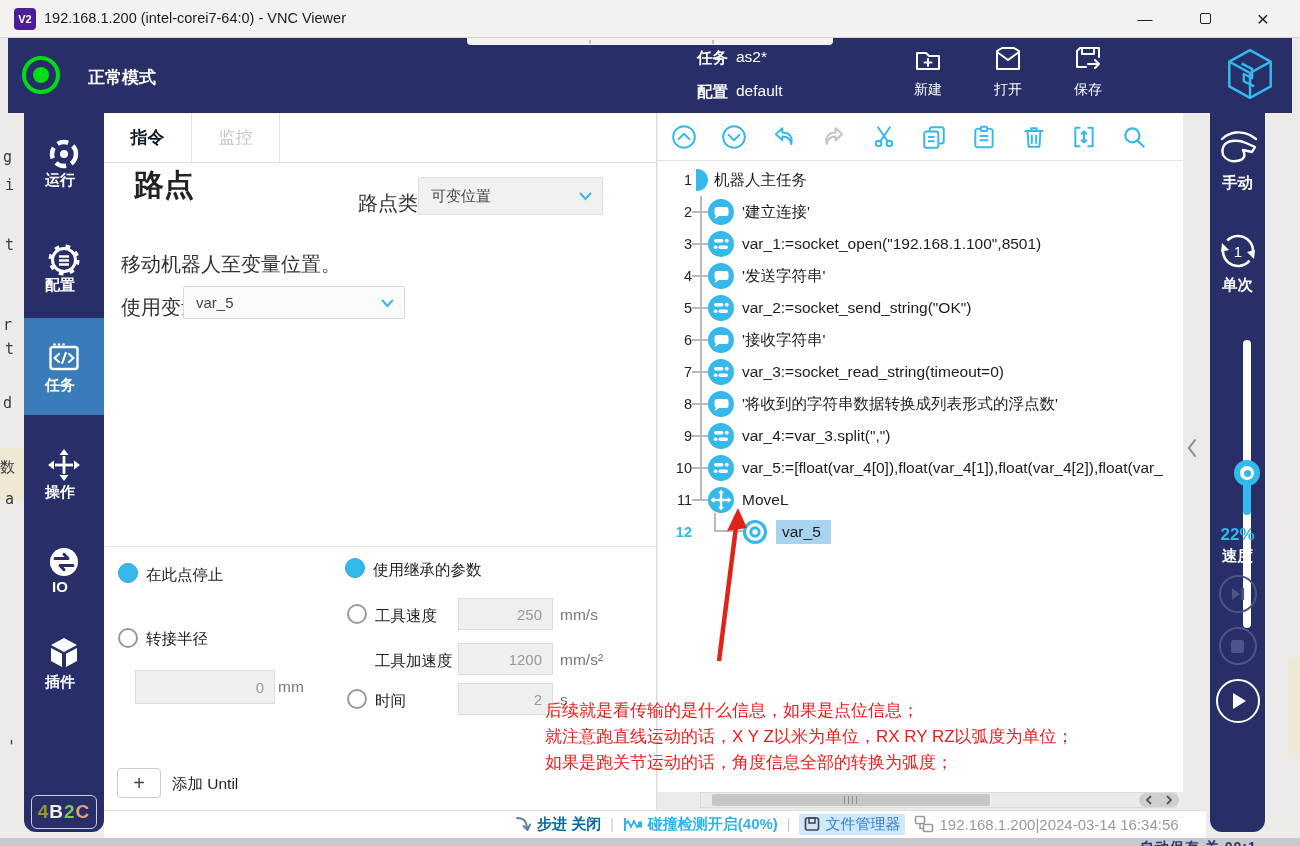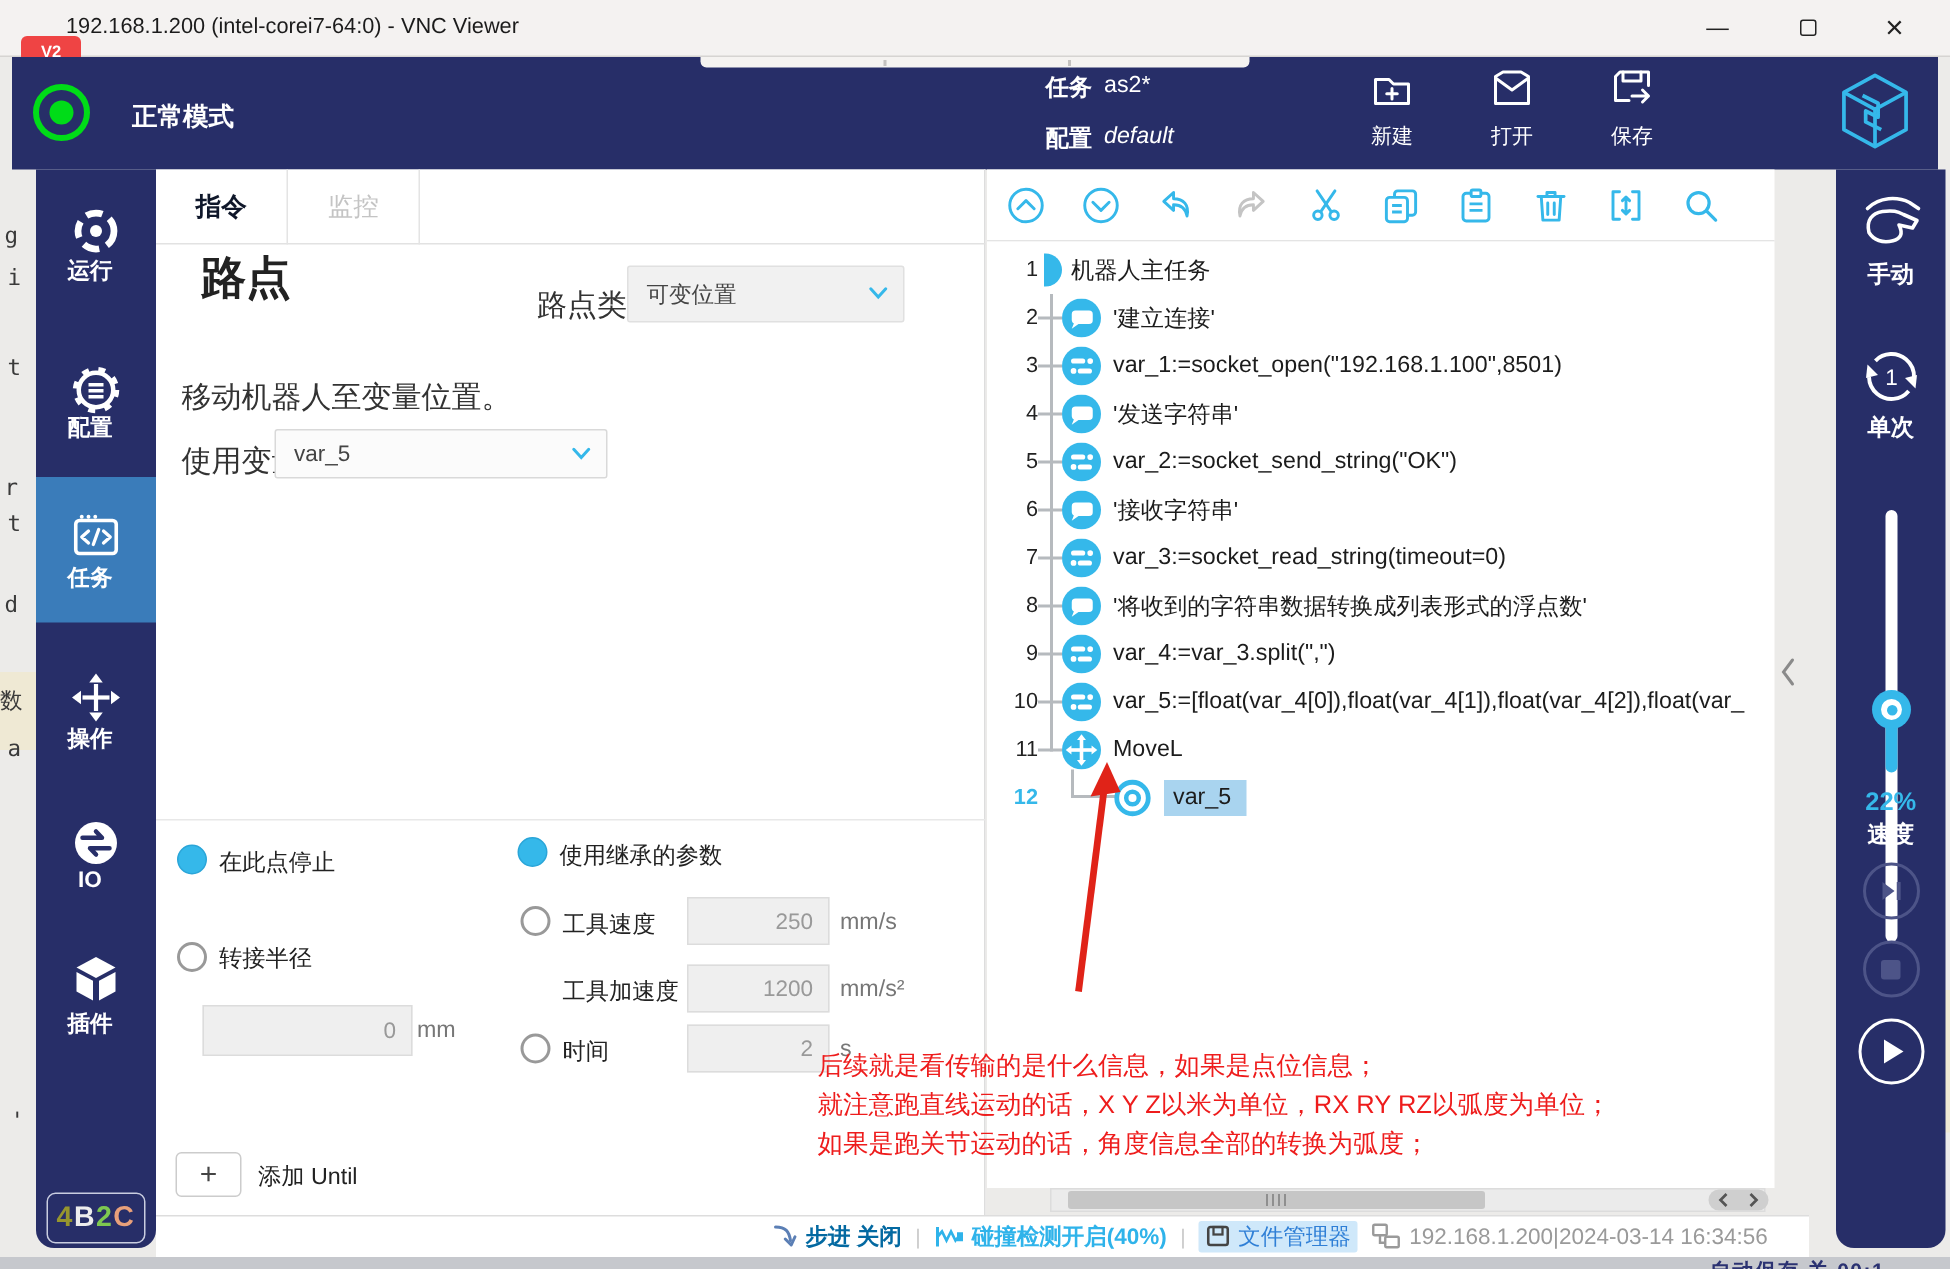--- a/index.html
+++ b/index.html
@@ -1,21 +1,21 @@
 <!DOCTYPE html>
 <html><head>
 <meta charset="utf-8">
 <style>
   * { margin:0; padding:0; box-sizing:border-box; }
   html,body { width:1300px; height:846px; }
   body { position:relative; overflow:hidden; background:#ecebe9; font-family:"Liberation Sans",sans-serif; }
   .abs { position:absolute; }
   
   .titlebar { left:0; top:0; width:1300px; height:38px; background:#f4f2f1; border-bottom:1px solid #d6d4d2; }
-  .vnc-logo { left:14px; top:24px; width:40px; height:22px; background:#ef4444; border-radius:4px; color:#fff; font-weight:bold; font-size:11px; display:flex; align-items:center; justify-content:center; }
+  .vnc-logo { left:14px; top:8px; width:22px; height:22px; background:#4c1d95; border-radius:4px; color:#fff; font-weight:bold; font-size:11px; display:flex; align-items:center; justify-content:center; }
   .win-title { left:44px; top:10px; font-size:14.5px; color:#1b1b1b; }
   .win-btn { top:0; width:46px; height:37px; display:flex; align-items:center; justify-content:center; color:#222; font-size:15px; }
   .max-glyph { width:11px; height:11px; border:1.2px solid #222; border-radius:2px; display:inline-block; }
   .close-glyph { font-size:21px; line-height:1; }
   
   .header { left:8px; top:38px; width:1284px; height:75px; background:#272e68; }
   .vnc-strip { left:467px; top:38px; width:366px; height:7px; background:#f5f3f1; border-radius:0 0 4px 4px; z-index:4; }
   .vnc-tick { top:2px; width:2px; height:4px; background:#c4c2c0; }
   .mode-ring { left:14px; top:18px; width:38px; height:38px; border:4px solid #00dc18; border-radius:50%; display:flex; align-items:center; justify-content:center; }
   .mode-dot { width:16px; height:16px; background:#00dc18; border-radius:50%; }
@@ -70,21 +70,21 @@
   .row-text { margin-left:8px; font-size:15.5px; color:#1c1c1c; white-space:nowrap; }
   .row-text.sel { background:#a9d4ef; padding:3px 10px 3px 6px; }
   .half-circ { width:12px; height:22px; background:#35b8ea; border-radius:0 11px 11px 0; flex:0 0 12px; margin-left:4px; }
   .hscroll-track { left:700px; top:792px; width:477px; height:16px; background:#ebebeb; border:1px solid #dcdcdc; }
   .hscroll-thumb { left:712px; top:794px; width:278px; height:12px; background:#c6c6c6; border-radius:2px; }
   .thumb-grip { position:absolute; left:50%; top:2px; transform:translateX(-50%); width:14px; height:8px;
     background:repeating-linear-gradient(90deg,#8f8f8f 0 1.5px,transparent 1.5px 4px); }
   .hscroll-btns { left:1139px; top:793px; width:40px; height:14px; background:#cfcfcf; border-radius:7px; display:flex; align-items:center; justify-content:space-around; }
   .annotation { left:545px; top:698px; z-index:20; color:#ee1c1c; font-size:17px; line-height:26px; white-space:nowrap; }
   
-  .rsidebar { left:1210px; top:113px; width:73px; height:719px; background:#272e68; border-radius:0 0 12px 12px;margin-left:14px; }
+  .rsidebar { left:1210px; top:113px; width:55px; height:719px; background:#272e68; border-radius:0 0 12px 12px; }
   .ctr { left:50%; transform:translateX(-50%); }
   .rs-label { color:#fff; font-weight:bold; font-size:15.5px; white-space:nowrap; }
   .slider-track { left:33px; top:227px; width:8px; height:288px; background:#fff; border-radius:4px; }
   .slider-fill { left:33px; top:360px; width:8px; height:42px; background:#35b8ea; border-radius:4px; }
   .slider-thumb { left:24px; top:347px; width:26px; height:26px; border-radius:50%; background:#35b8ea; display:flex; align-items:center; justify-content:center; }
   .slider-thumb .inner { width:14px; height:14px; border-radius:50%; background:#fff; display:flex; align-items:center; justify-content:center; }
   .slider-thumb .core { width:7px; height:7px; border-radius:50%; background:#35b8ea; }
   .speed-pct { top:412px; color:#35b8ea; font-weight:bold; font-size:17px; }
   .speed-lbl { top:433px; }
   .circle-btn { border-radius:50%; display:flex; align-items:center; justify-content:center; }
@@ -135,21 +135,21 @@
 </div>
 
 <div class="abs header">
   <div class="abs mode-ring">
       <div class="mode-dot"></div>
     </div>
   <div class="abs mode-label">正常模式</div>
   <span class="abs hdr-kv-label" style="left:689px;top:10px;">任务</span>
   <span class="abs hdr-kv-value" style="left:728px;top:10px;">as2*</span>
   <span class="abs hdr-kv-label" style="left:689px;top:44px;">配置</span>
-  <span class="abs hdr-kv-value" style="left:728px;top:44px;font-style:italic;">default</span>
+  <span class="abs hdr-kv-value" style="left:728px;top:44px;">default</span>
 
   <div class="abs hdr-btn" style="left:890px;">
     <span>
       <svg width="30" height="30" viewBox="0 0 30 30" fill="none" stroke="#fff" stroke-width="2" stroke-linejoin="round" stroke-linecap="round">
         <path d="M4,9 h9 l3,3 h10 v13 H4 Z"></path>
           <path d="M15,15 v7 M11.5,18.5 h7"></path>
       </svg></span>
     <span class="lbl">新建</span>
   </div>
   <div class="abs hdr-btn" style="left:970px;">

